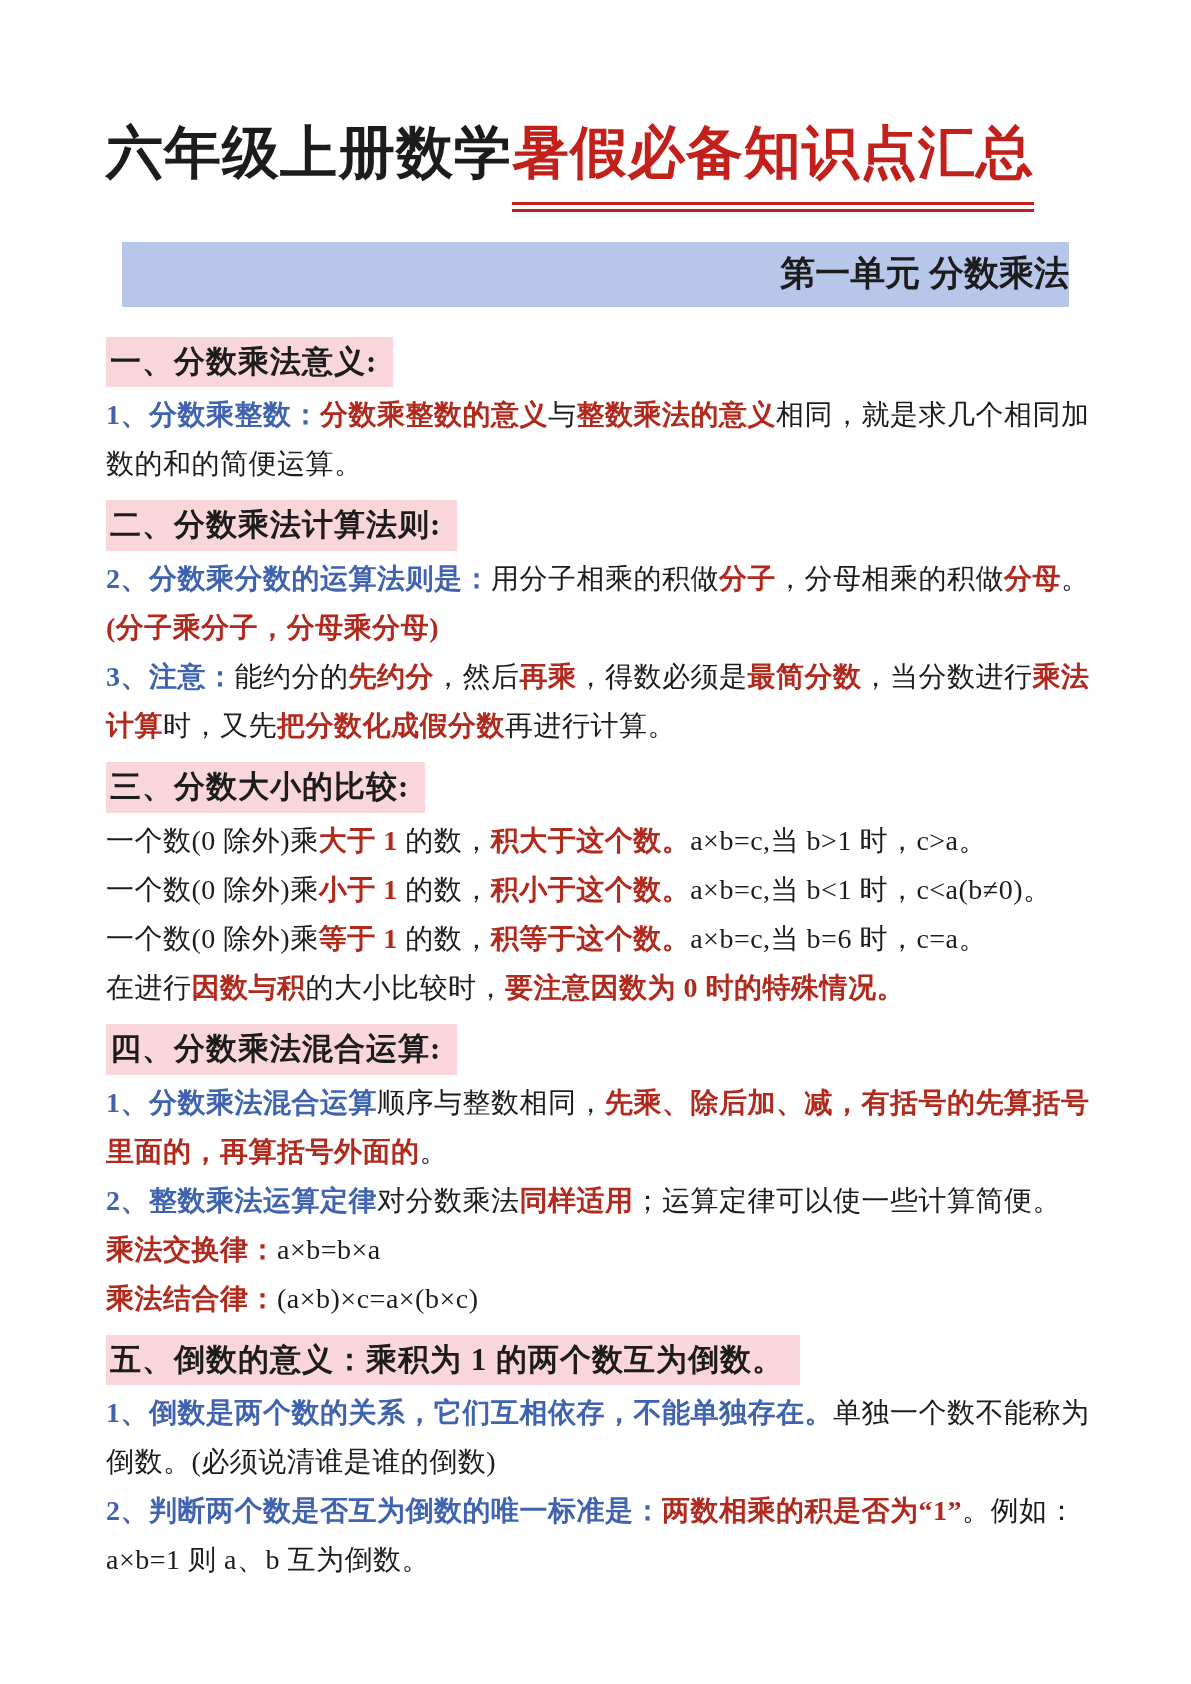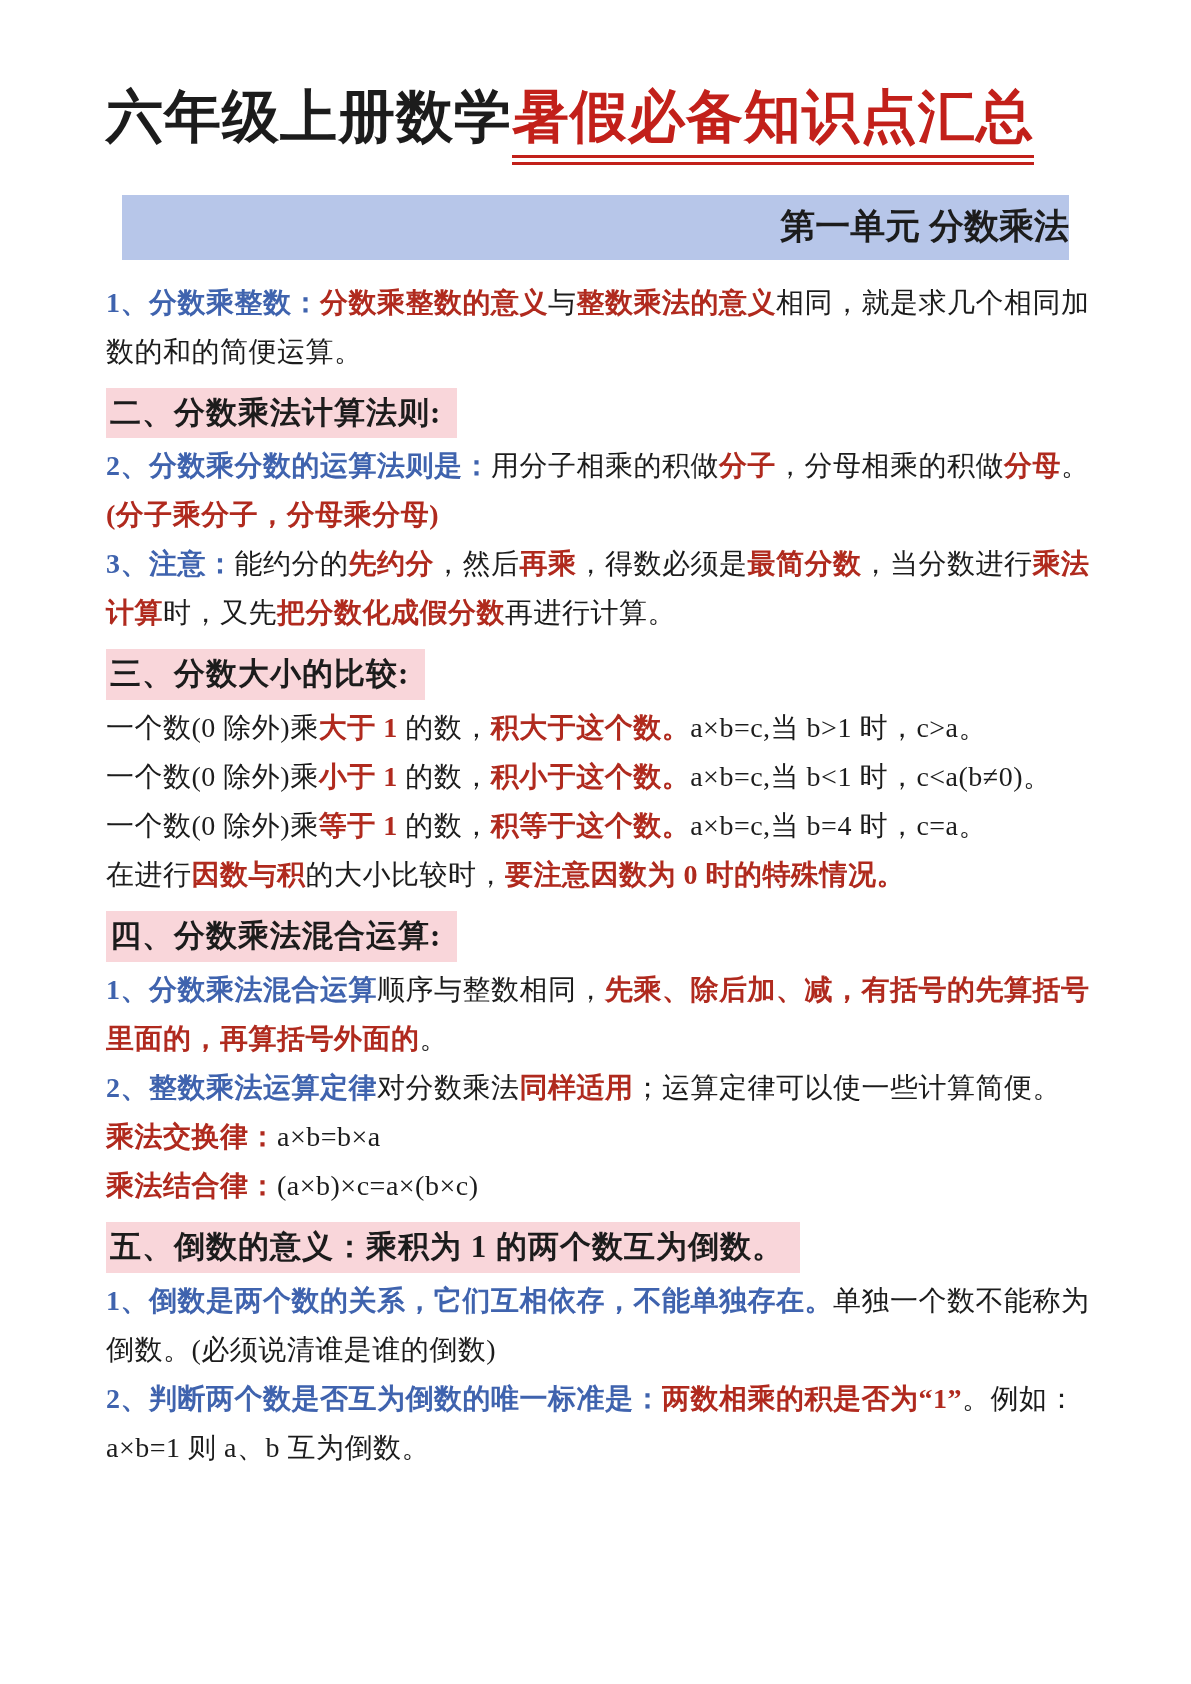--- a/index.html
+++ b/index.html
@@ -19,22 +19,23 @@
     font-weight:700;
     letter-spacing:1px;
     white-space:nowrap;
     line-height:1.15;
     font-family:"Liberation Serif","DejaVu Serif",serif;
   }
   .title-black{color:var(--ink);}
   .title-red{
     color:var(--red-title);
     border-bottom:10px double var(--red-title);
-    padding-bottom:5px;
+    padding-bottom:16px;
     display:inline-block;
+    margin-top:36px;
   }
   .banner{
     margin:30px 16px 24px 16px;
     background:var(--banner);
     text-align:right;
     font-size:35px;
     font-weight:700;
     padding:8px 0 10px 0;
     color:var(--ink);
   }
@@ -66,31 +67,32 @@
 <body>
 
 <div class="page">
   <div class="title-row">
     <span class="title-black">六年级上册数学</span><span class="title-red">暑假必备知识点汇总</span>
   </div>
 
   <div class="banner">第一单元 分数乘法</div>
 
   <div class="content" id="content">
+      <div class="sec-head-wrap"><span class="sec-head">一、分数乘法意义:</span></div>
       <div class="line"><span class="seg-blue">1、分数乘整数：</span><span class="seg-red">分数乘整数的意义</span><span class="seg-black">与</span><span class="seg-red">整数乘法的意义</span><span class="seg-black">相同，就是求几个相同加</span></div>
       <div class="line"><span class="seg-black">数的和的简便运算。</span></div>
       <div class="sec-head-wrap"><span class="sec-head">二、分数乘法计算法则:</span></div>
       <div class="line"><span class="seg-blue">2、分数乘分数的运算法则是：</span><span class="seg-black">用分子相乘的积做</span><span class="seg-red">分子</span><span class="seg-black">，分母相乘的积做</span><span class="seg-red">分母</span><span class="seg-black">。</span></div>
       <div class="line"><span class="seg-red">(分子乘分子，分母乘分母)</span></div>
       <div class="line"><span class="seg-blue">3、注意：</span><span class="seg-black">能约分的</span><span class="seg-red">先约分</span><span class="seg-black">，然后</span><span class="seg-red">再乘</span><span class="seg-black">，得数必须是</span><span class="seg-red">最简分数</span><span class="seg-black">，当分数进行</span><span class="seg-red">乘法</span></div>
       <div class="line"><span class="seg-red">计算</span><span class="seg-black">时，又先</span><span class="seg-red">把分数化成假分数</span><span class="seg-black">再进行计算。</span></div>
       <div class="sec-head-wrap"><span class="sec-head">三、分数大小的比较:</span></div>
       <div class="line"><span class="seg-black">一个数(0 除外)乘</span><span class="seg-red">大于 1 </span><span class="seg-black">的数，</span><span class="seg-red">积大于这个数。</span><span class="seg-black">a×b=c,当 b&gt;1 时，c&gt;a。</span></div>
       <div class="line"><span class="seg-black">一个数(0 除外)乘</span><span class="seg-red">小于 1 </span><span class="seg-black">的数，</span><span class="seg-red">积小于这个数。</span><span class="seg-black">a×b=c,当 b&lt;1 时，c&lt;a(b≠0)。</span></div>
-      <div class="line"><span class="seg-black">一个数(0 除外)乘</span><span class="seg-red">等于 1 </span><span class="seg-black">的数，</span><span class="seg-red">积等于这个数。</span><span class="seg-black">a×b=c,当 b=4 时，c=a。</span></div>
+      <div class="line"><span class="seg-black">一个数(0 除外)乘</span><span class="seg-red">等于 1 </span><span class="seg-black">的数，</span><span class="seg-red">积等于这个数。</span><span class="seg-black">a×b=c,当 b=6 时，c=a。</span></div>
       <div class="line"><span class="seg-black">在进行</span><span class="seg-red">因数与积</span><span class="seg-black">的大小比较时，</span><span class="seg-red">要注意因数为 0 时的特殊情况。</span></div>
       <div class="sec-head-wrap"><span class="sec-head">四、分数乘法混合运算:</span></div>
       <div class="line"><span class="seg-blue">1、分数乘法混合运算</span><span class="seg-black">顺序与整数相同，</span><span class="seg-red">先乘、除后加、减，有括号的先算括号</span></div>
       <div class="line"><span class="seg-red">里面的，再算括号外面的</span><span class="seg-black">。</span></div>
       <div class="line"><span class="seg-blue">2、整数乘法运算定律</span><span class="seg-black">对分数乘法</span><span class="seg-red">同样适用</span><span class="seg-black">；运算定律可以使一些计算简便。</span></div>
       <div class="line"><span class="seg-red">乘法交换律：</span><span class="seg-black">a×b=b×a</span></div>
       <div class="line"><span class="seg-red">乘法结合律：</span><span class="seg-black">(a×b)×c=a×(b×c)</span></div>
       <div class="sec-head-wrap"><span class="sec-head">五、倒数的意义：乘积为 1 的两个数互为倒数。</span></div>
       <div class="line"><span class="seg-blue">1、倒数是两个数的关系，它们互相依存，不能单独存在。</span><span class="seg-black">单独一个数不能称为</span></div>
       <div class="line"><span class="seg-black">倒数。(必须说清谁是谁的倒数)</span></div>

